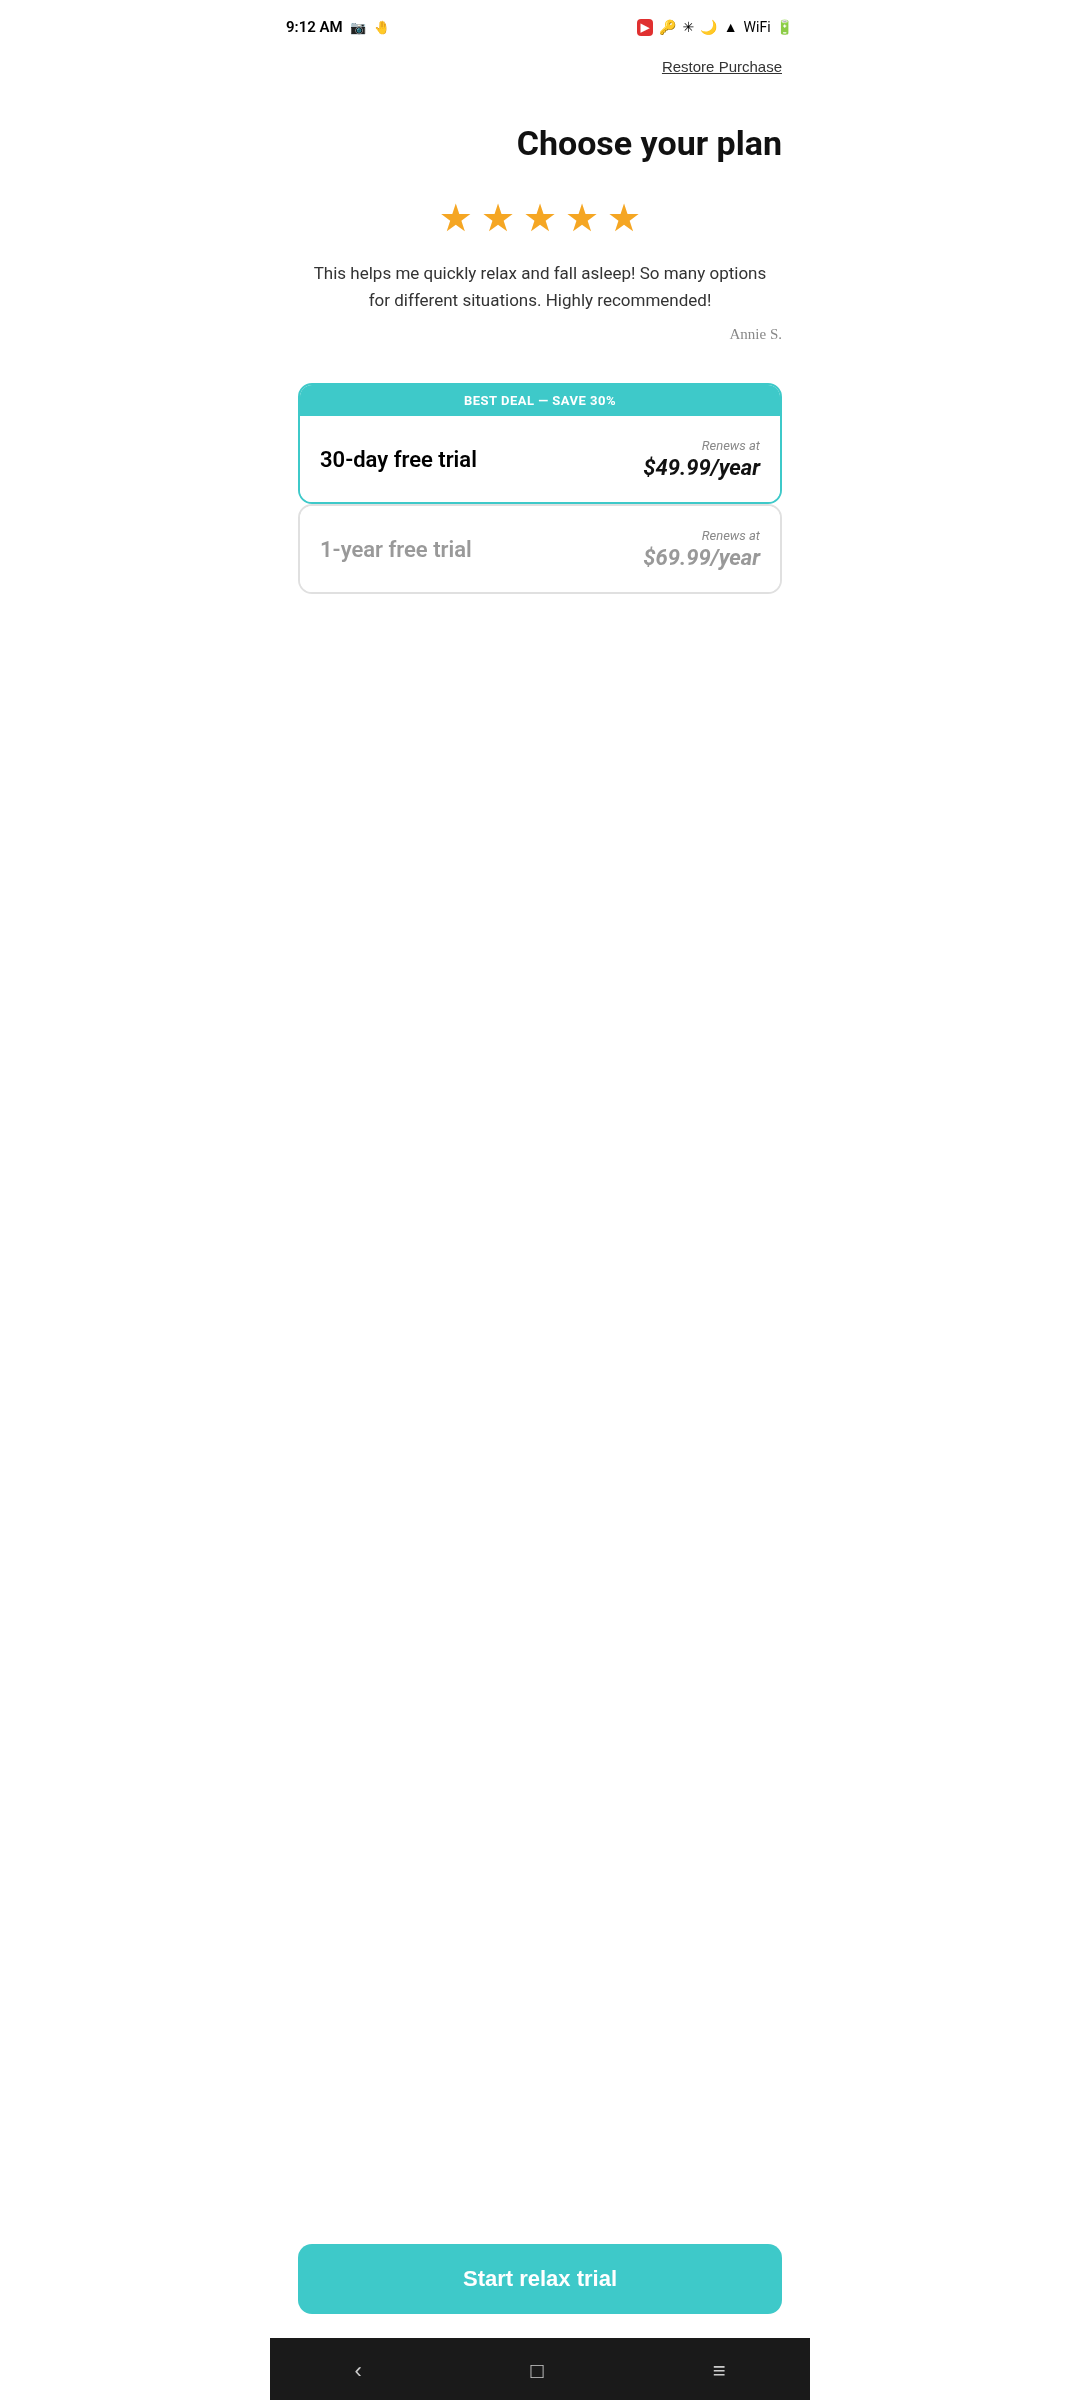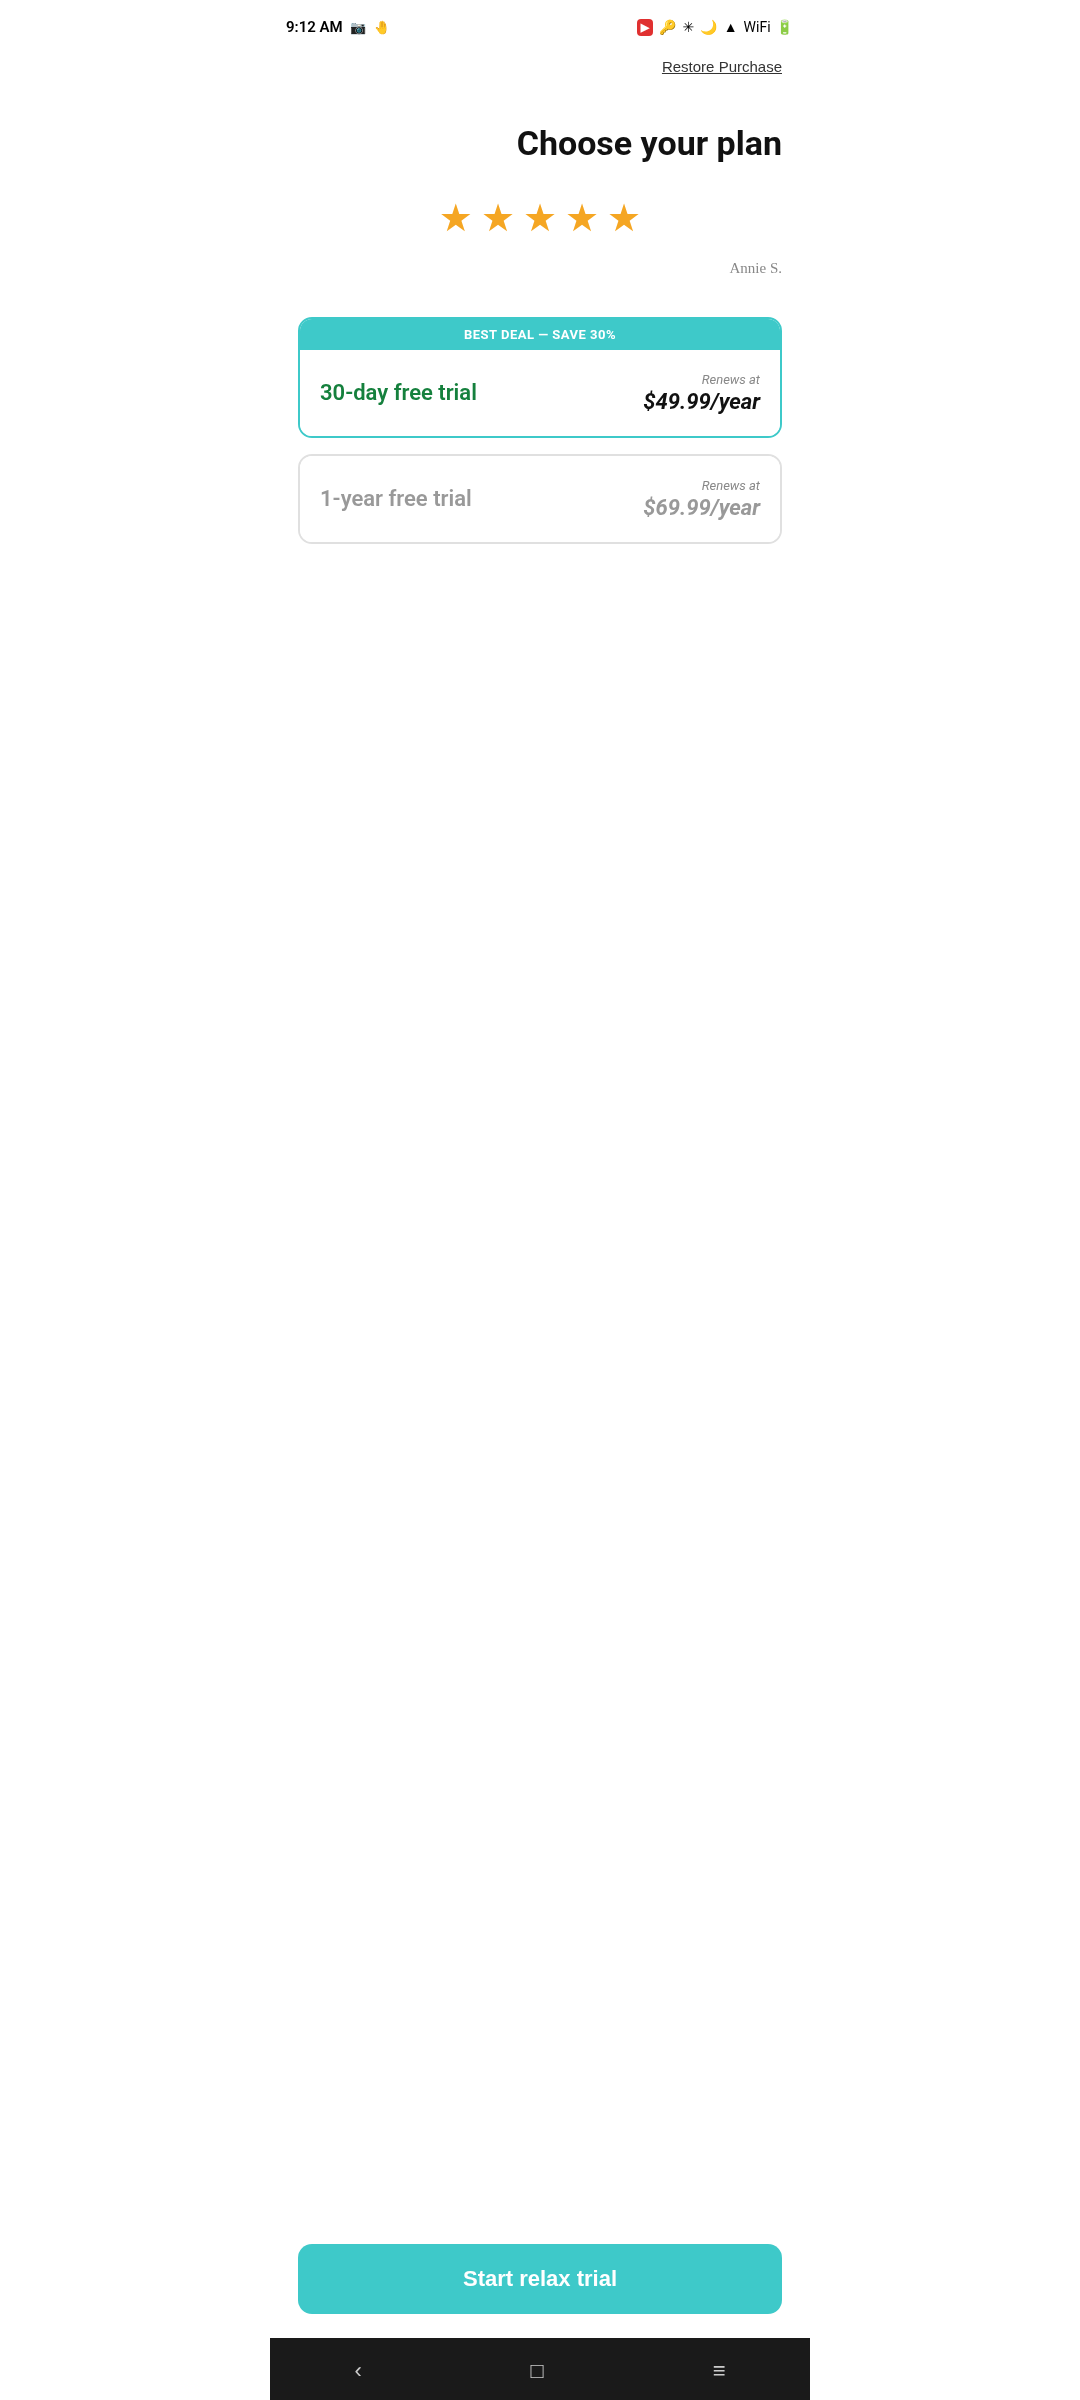--- a/index.html
+++ b/index.html
@@ -123,21 +123,20 @@
       font-size: 15px;
       color: #888;
       margin-bottom: 40px;
       font-family: Liberation Serif, serif;
     }
 
     
     .plans-container {
       display: flex;
       flex-direction: column;
-      gap: 16px;
       margin-bottom: 24px;
     }
 
     .plan-card {
       border: 2px solid #e0e0e0;
       border-radius: 14px;
       overflow: hidden;
       cursor: pointer;
     }
 
@@ -159,21 +158,21 @@
       background: #ffffff;
       padding: 22px 20px;
       display: flex;
       justify-content: space-between;
       align-items: center;
     }
 
     .plan-trial-label {
       font-size: 22px;
       font-weight: 600;
-      color: #15803d;
+      color: #000000;
     }
 
     .plan-card:not(.selected) .plan-trial-label {
       color: #999;
     }
 
     .plan-price-area {
       text-align: right;
       font-style: italic;
     }
@@ -264,20 +263,21 @@
   <h1 class="page-title">Choose your plan</h1>
 
   <div class="stars-container">
     <span class="star">★</span>
     <span class="star">★</span>
     <span class="star">★</span>
     <span class="star">★</span>
     <span class="star">★</span>
   </div>
 
+  <p class="review-text">This helps me quickly relax and fall asleep! So many options for different situations. Highly recommended!</p>
   <p class="reviewer-name">Annie S.</p>
 
   <div class="plans-container">
 
     <div class="plan-card selected">
       <div class="plan-badge">BEST DEAL — SAVE 30%</div>
       <div class="plan-body">
         <span class="plan-trial-label">30-day free trial</span>
         <div class="plan-price-area">
           <div class="renews-at">Renews at</div>

